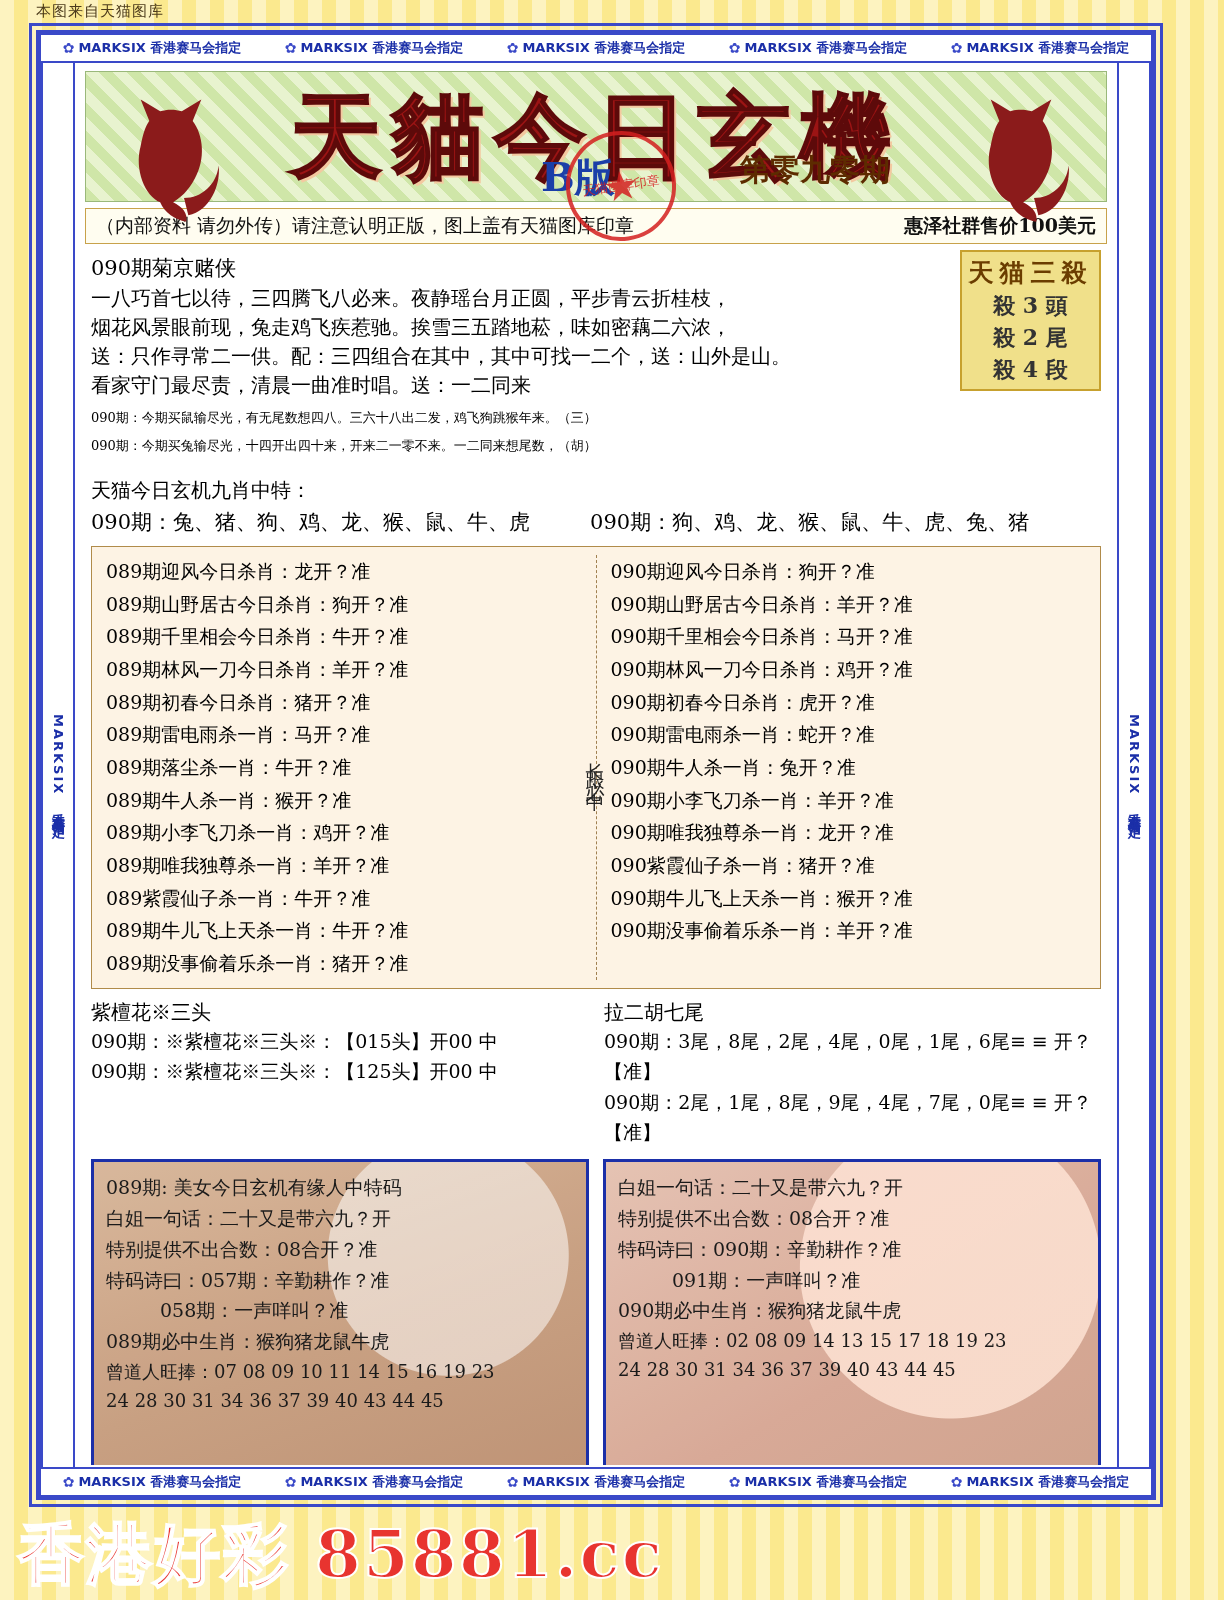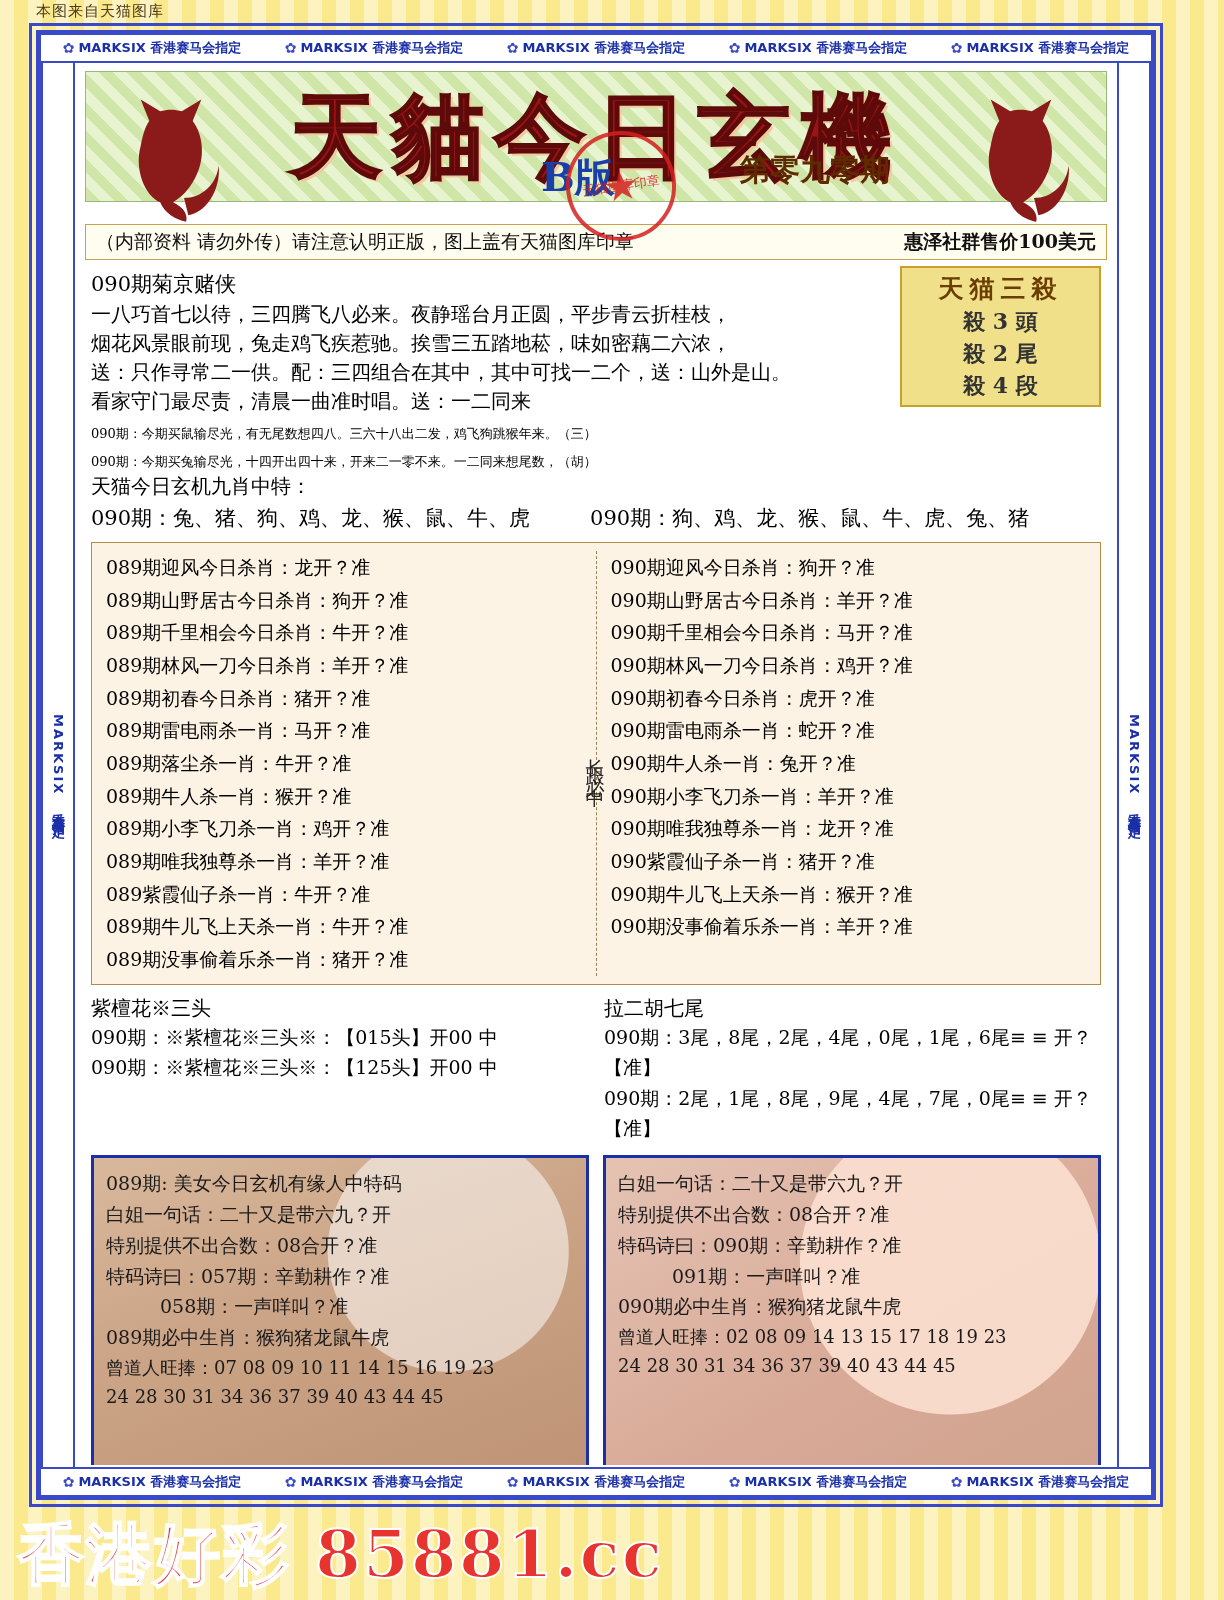--- a/index.html
+++ b/index.html
@@ -101,46 +101,46 @@
     font-size:13px; text-align:center; line-height:1.1;
     opacity:.85; transform:rotate(-8deg);
   }
   .star{
     position:absolute; left:0; top:0; width:100%; height:100%;
     display:flex; align-items:center; justify-content:center;
     font-size:40px; color:#d42020;
   }
 
   .notice{
-    margin:22px 8px 0 8px; padding:4px 10px;
+    margin:6px 8px 0 8px; padding:4px 10px;
     border:1px solid #c8a24a; background:#fffdf0;
     display:flex; justify-content:space-between; align-items:center;
     font-size:19px; color:#111; font-family:"DejaVu Serif", serif;
   }
   .notice .price{ font-weight:bold; }
 
   .body-area{ padding:4px 14px 0 14px; position:relative; }
 
   .poem-head{ font-size:21px; font-family:"DejaVu Serif", serif; margin:6px 0 2px 0; }
   .poem-line{ font-size:20px; font-family:"DejaVu Serif", serif; line-height:1.45; }
 
   .sanSha{
     position:absolute; right:14px; top:6px;
-    width:201px;
+    width:141px;
     background:#f0e08a;
     border:2px solid #c7a12e;
     padding:4px 6px;
     text-align:center;
     font-family:"DejaVu Serif", serif;
   }
   .sanSha .t{ font-size:25px; font-weight:bold; color:#6b3d00; letter-spacing:6px; }
   .sanSha .r{ font-size:22px; font-weight:bold; color:#333; margin-top:2px; }
 
   .kline{ font-size:13px; font-family:"DejaVu Serif", serif; margin-top:8px; line-height:1.5; }
-  .nine-head{ font-size:20px; font-family:"DejaVu Serif", serif; margin-top:2px; }
+  .nine-head{ font-size:20px; font-family:"DejaVu Serif", serif; margin-top:22px; }
   .nine-row{ display:flex; gap:60px; font-size:21px; font-family:"DejaVu Serif", serif; margin-top:4px; }
 
   
   .sha-wrap{
     margin-top:10px;
     border:1px solid #b08b4a;
     background:#fdf3e4;
     display:flex;
     padding:8px 0;
     position:relative;

